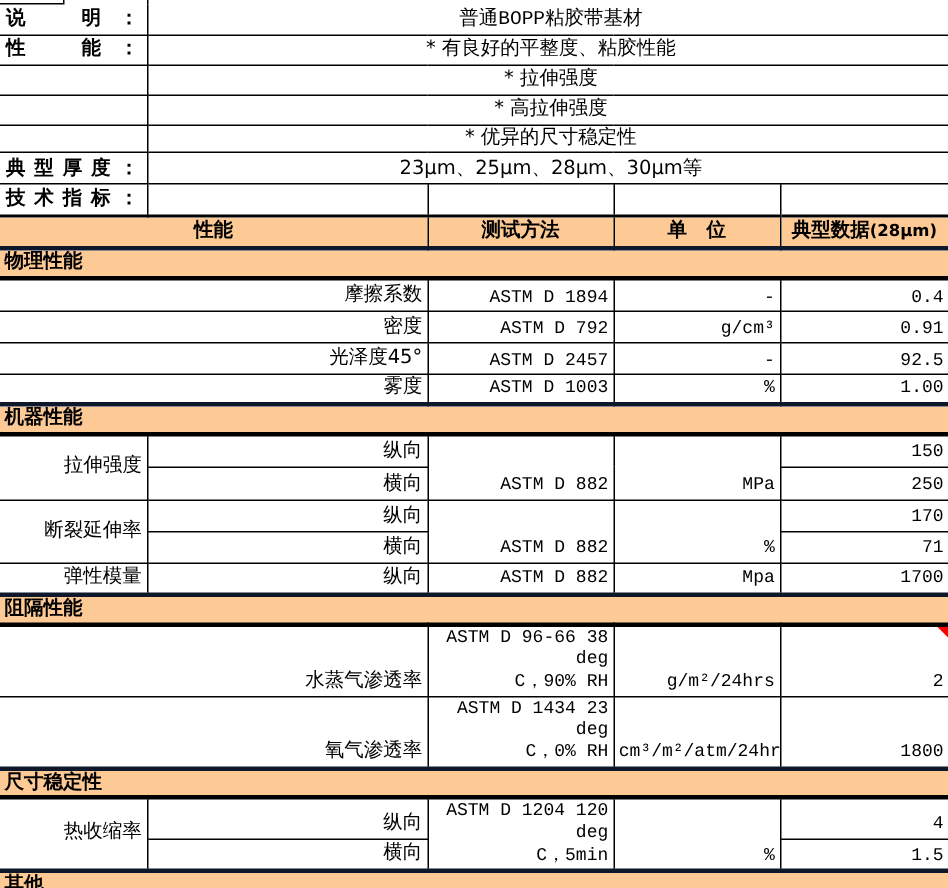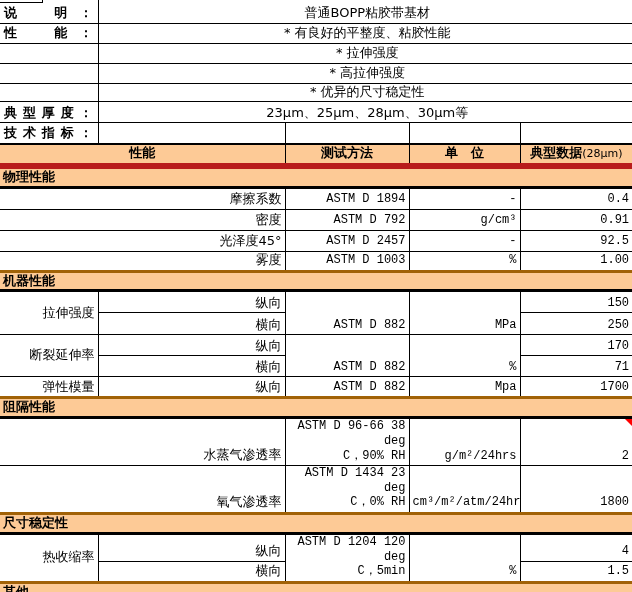--- a/index.html
+++ b/index.html
@@ -17,42 +17,42 @@
   td,th{
     border:1px solid #000;
     padding:0 3px 2px 3px;
     vertical-align:bottom;
     line-height:1.22;
     overflow:hidden;
     font-size:13px;
   }
   tr > *:first-child{border-left:0;}
   tr > *:last-child{border-right:0;}
-  tr.first > *{border-top:0;}
+  tr.first > *{border-top:0;font-family:Liberation Mono, monospace;}
   .label{
     font-weight:bold;
     text-align:justify;text-align-last:justify;
     padding:0 5px 2px 4px;
   }
   .val{padding-left:7px;text-align:center;}
   .c{text-align:right;}
   .mono{font-family:"Liberation Mono","DejaVu Sans Mono",monospace;font-size:12px;}
   .vm{vertical-align:middle;}
   .pre{white-space:pre-line;}
   th{
     background:#FDCA96;
     font-weight:bold;text-align:center;vertical-align:middle;
-    border-top:2px solid #000;border-bottom:6px solid #b91c1c;
+    border-top:2px solid #000;border-bottom:2px solid #b91c1c;
     font-size:13px;
   }
-  .suffix{font-weight:normal;font-size:11px;}
+  .suffix{font-weight:bold;font-size:11px;}
   .band td{
     background:#FDCA96;
     font-weight:bold;text-align:left;vertical-align:middle;
-    border-top:3px solid #a16207;border-bottom:3px solid #000;
+    border-top:3px solid #0f172a;border-bottom:3px solid #000;
     padding:0 3px 1px 3px;
   }
   .rel{position:relative;}
   .tri{
     position:absolute;top:0;right:0;width:0;height:0;
     border-top:7px solid #FF0000;border-left:7px solid transparent;
   }
 </style>
 </head>
 <body>

